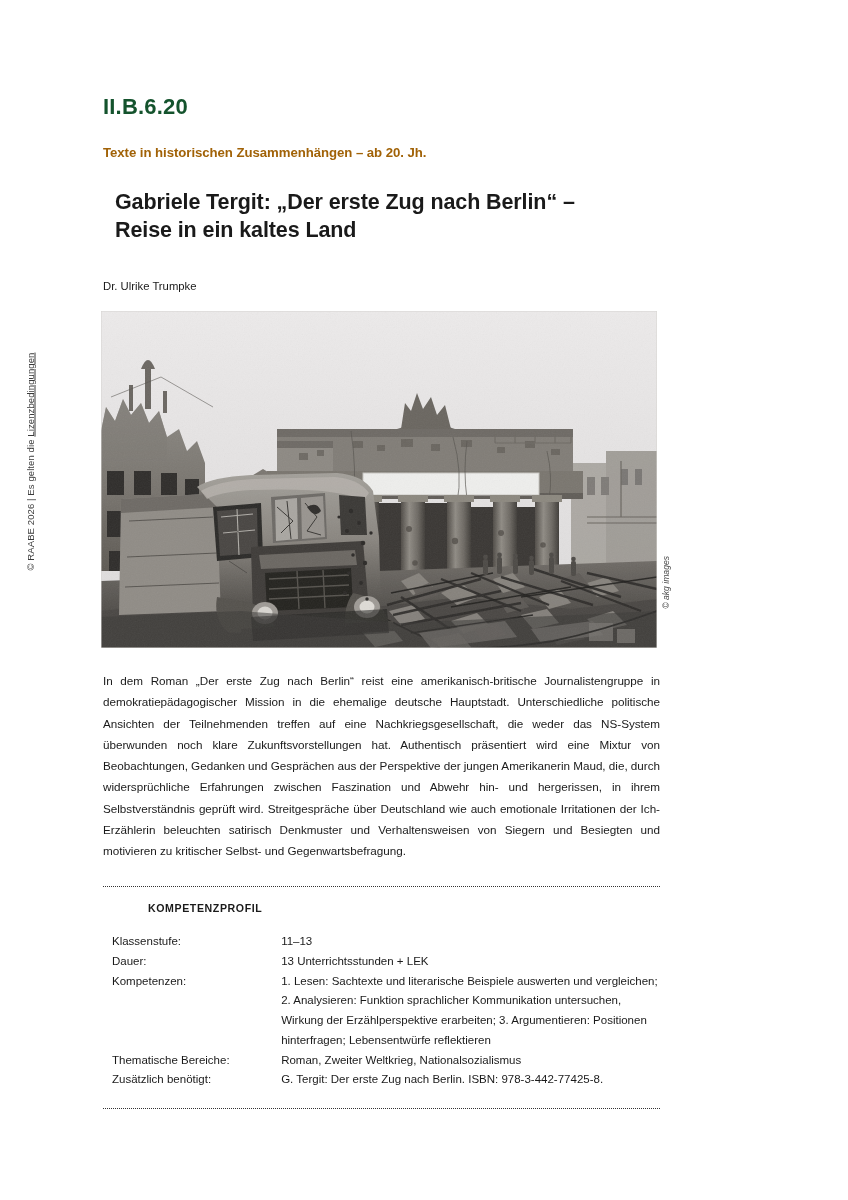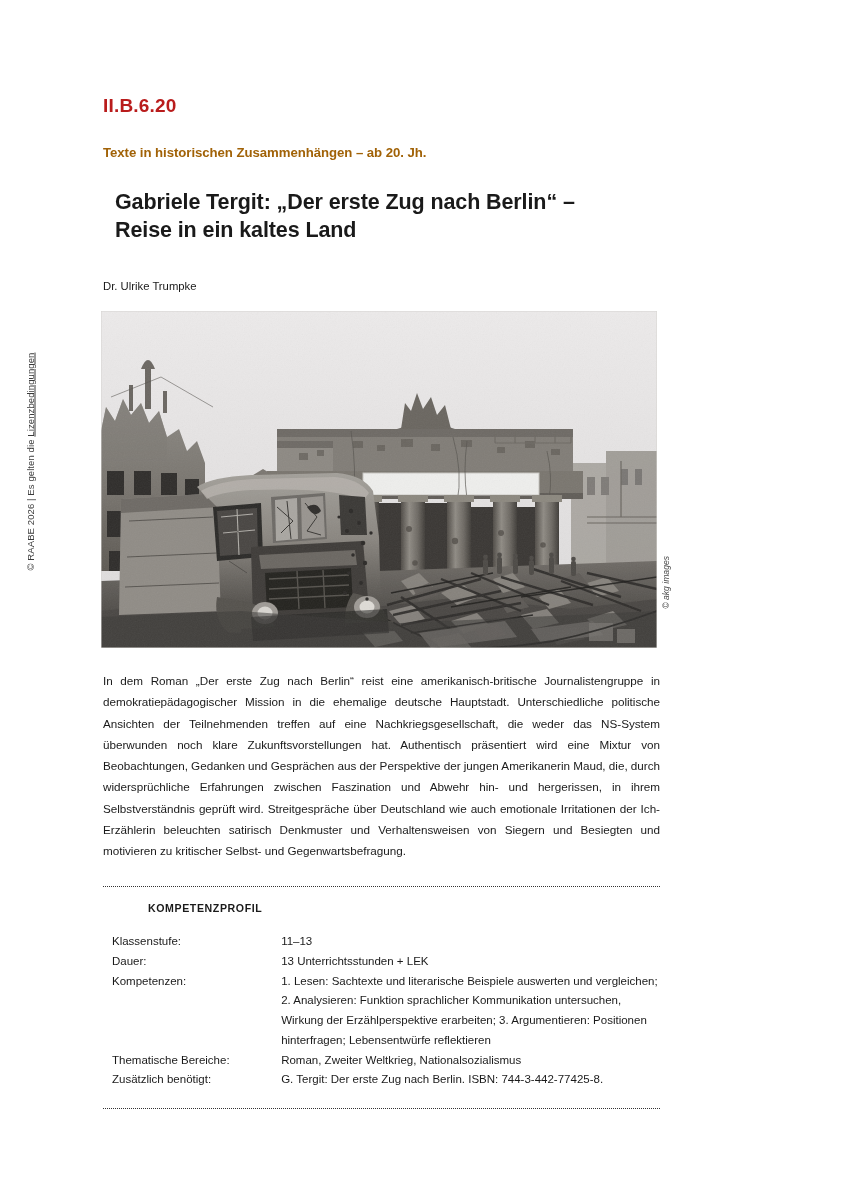--- a/index.html
+++ b/index.html
@@ -45,23 +45,23 @@
 
   
   .content {
     position: absolute;
     left: 103px;
     top: 0;
     width: 557px;
   }
 
   .doc-code {
-    font-size: 19px;
+    font-size: 22px;
     font-weight: bold;
-    color: #b91c1c;
+    color: #14532d;
     letter-spacing: 0.2px;
     position: absolute;
     top: 96px;
     left: 0;
     line-height: 1;
   }
 
   .series-line {
     position: absolute;
     top: 145px;
@@ -226,21 +226,21 @@
       <tr>
         <td class="kp-label">Kompetenzen:</td>
         <td class="kp-value">1. Lesen: Sachtexte und literarische Beispiele auswerten und vergleichen; 2. Analysieren: Funktion sprachlicher Kommunikation untersuchen, Wirkung der Erzählperspektive erarbeiten; 3. Argumentieren: Positionen hinterfragen; Lebensentwürfe reflektieren</td>
       </tr>
       <tr>
         <td class="kp-label">Thematische Bereiche:</td>
         <td class="kp-value">Roman, Zweiter Weltkrieg, Nationalsozialismus</td>
       </tr>
       <tr>
         <td class="kp-label">Zusätzlich benötigt:</td>
-        <td class="kp-value">G. Tergit: Der erste Zug nach Berlin. ISBN: 744-3-442-77425-8.</td>
+        <td class="kp-value">G. Tergit: Der erste Zug nach Berlin. ISBN: 978-3-442-77425-8.</td>
       </tr>
     </tbody>
   </table>
 
   <div class="rule rule-bottom"></div>
 </div>
 
 <div class="photo-wrap">
   <svg class="photo-svg" viewBox="0 0 556 337" preserveAspectRatio="none">
     <defs>

